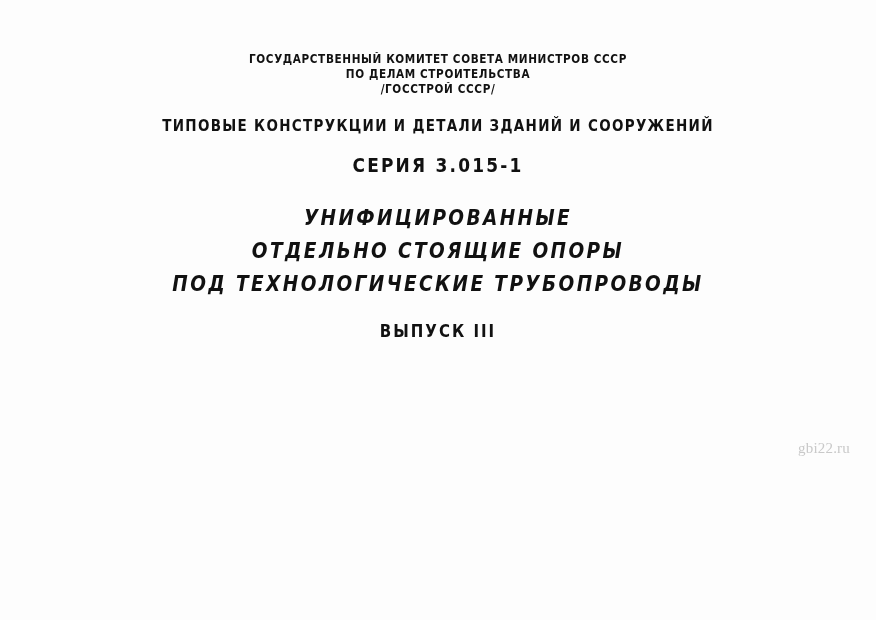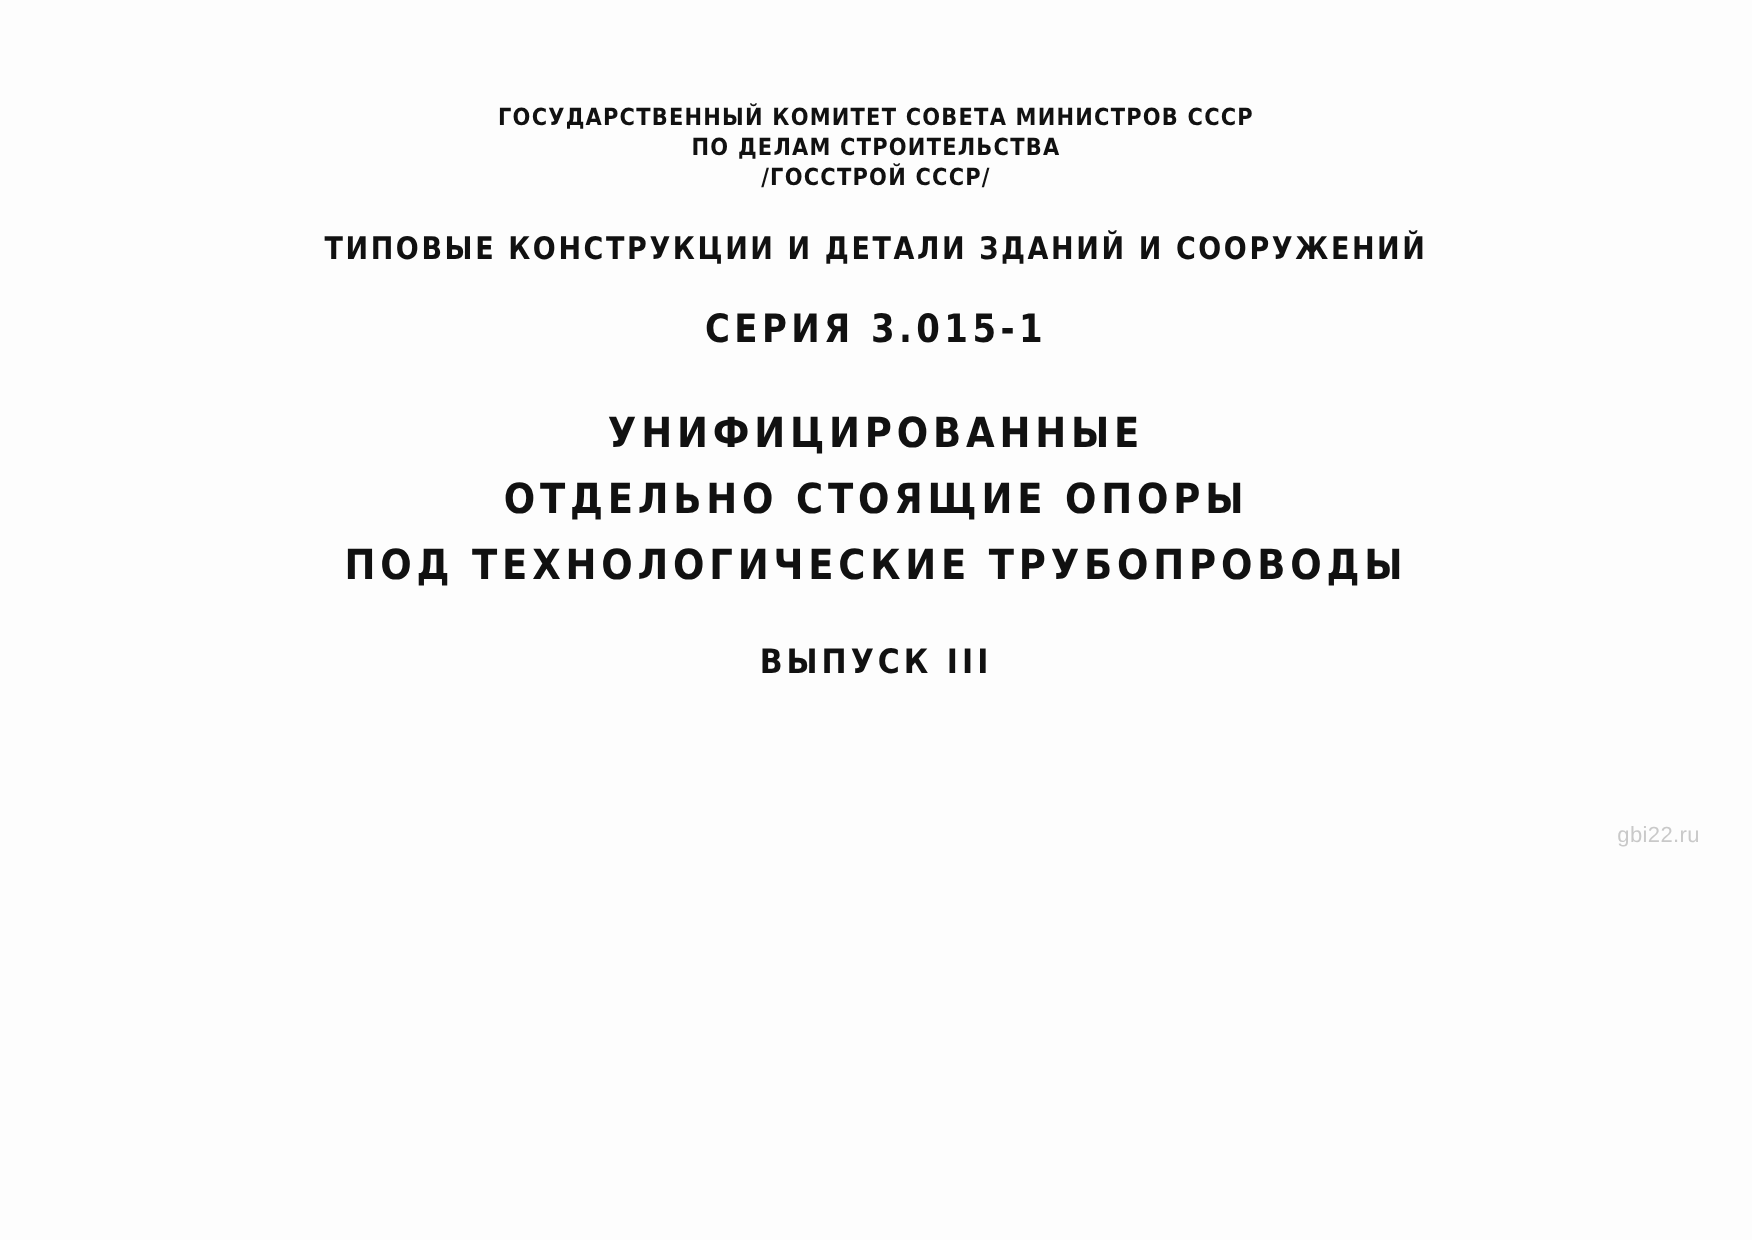--- a/index.html
+++ b/index.html
@@ -62,42 +62,42 @@
     transform: scaleY(1.15);
     margin-bottom: 26px;
   }
 
   .main-title .line {
     font-size: 18.5px;
     letter-spacing: 2.4px;
     line-height: 33px;
     transform: scaleY(1.12);
   }
-  .main-title { margin-bottom: 22px; }
+  .main-title { margin-bottom: 22px; font-style: italic; }
 
   .issue {
     font-size: 15px;
     letter-spacing: 2px;
     transform: scaleY(1.12);
     margin-bottom: 24px;
   }
 
   .sub-block .line {
     font-size: 13.5px;
     letter-spacing: 1.7px;
     line-height: 30px;
     transform: scaleY(1.12);
   }
 
   .watermark {
     position: absolute;
     right: 26px;
-    top: 412px;
-    font-family: Liberation Sans, sans-serif;
-    font-size: 11px;
+    top: 440px;
+    font-family: Liberation Serif, serif;
+    font-size: 15px;
     color: #c9c9c9;
     letter-spacing: 0.2px;
   }
 </style>
 </head>
 <body>
 
 <div class="page">
 
   <div class="doc">

